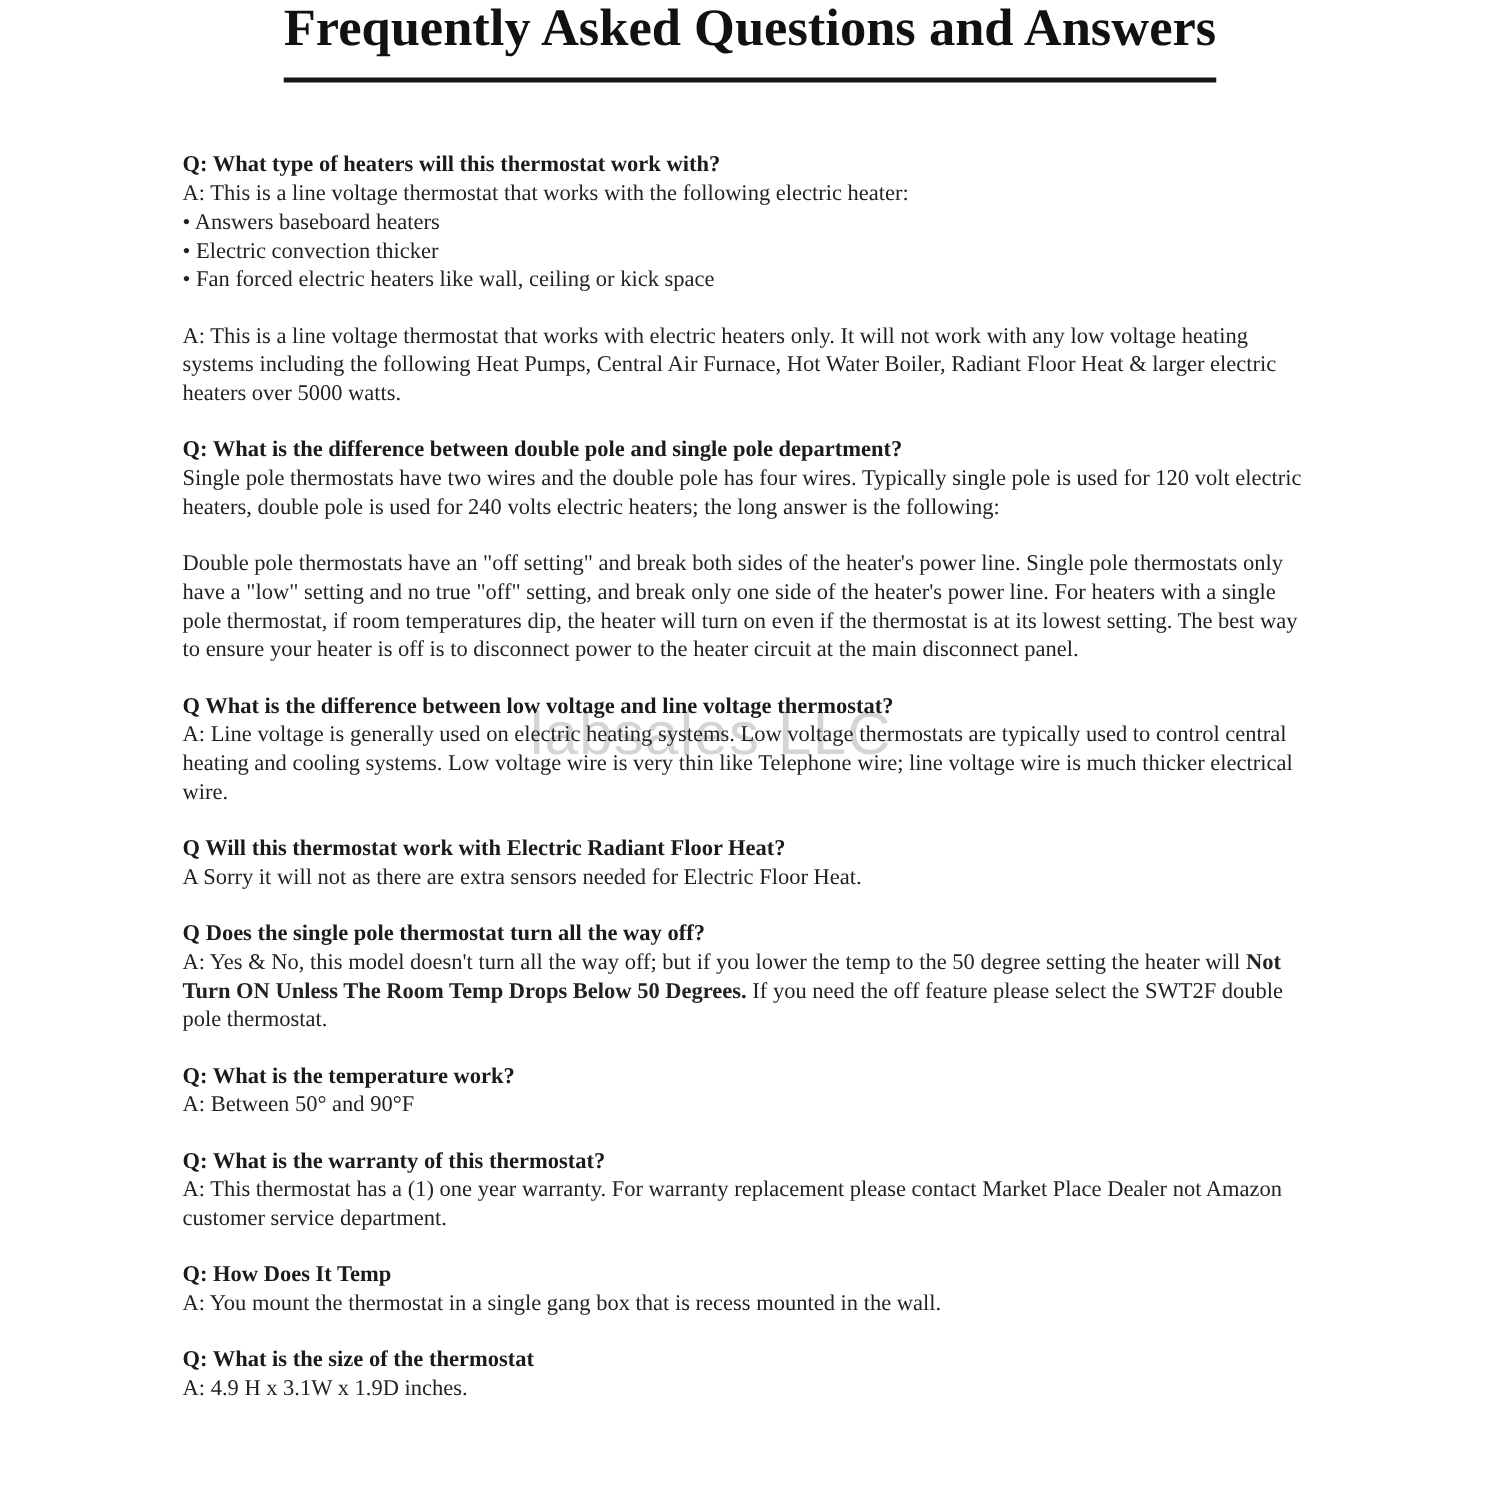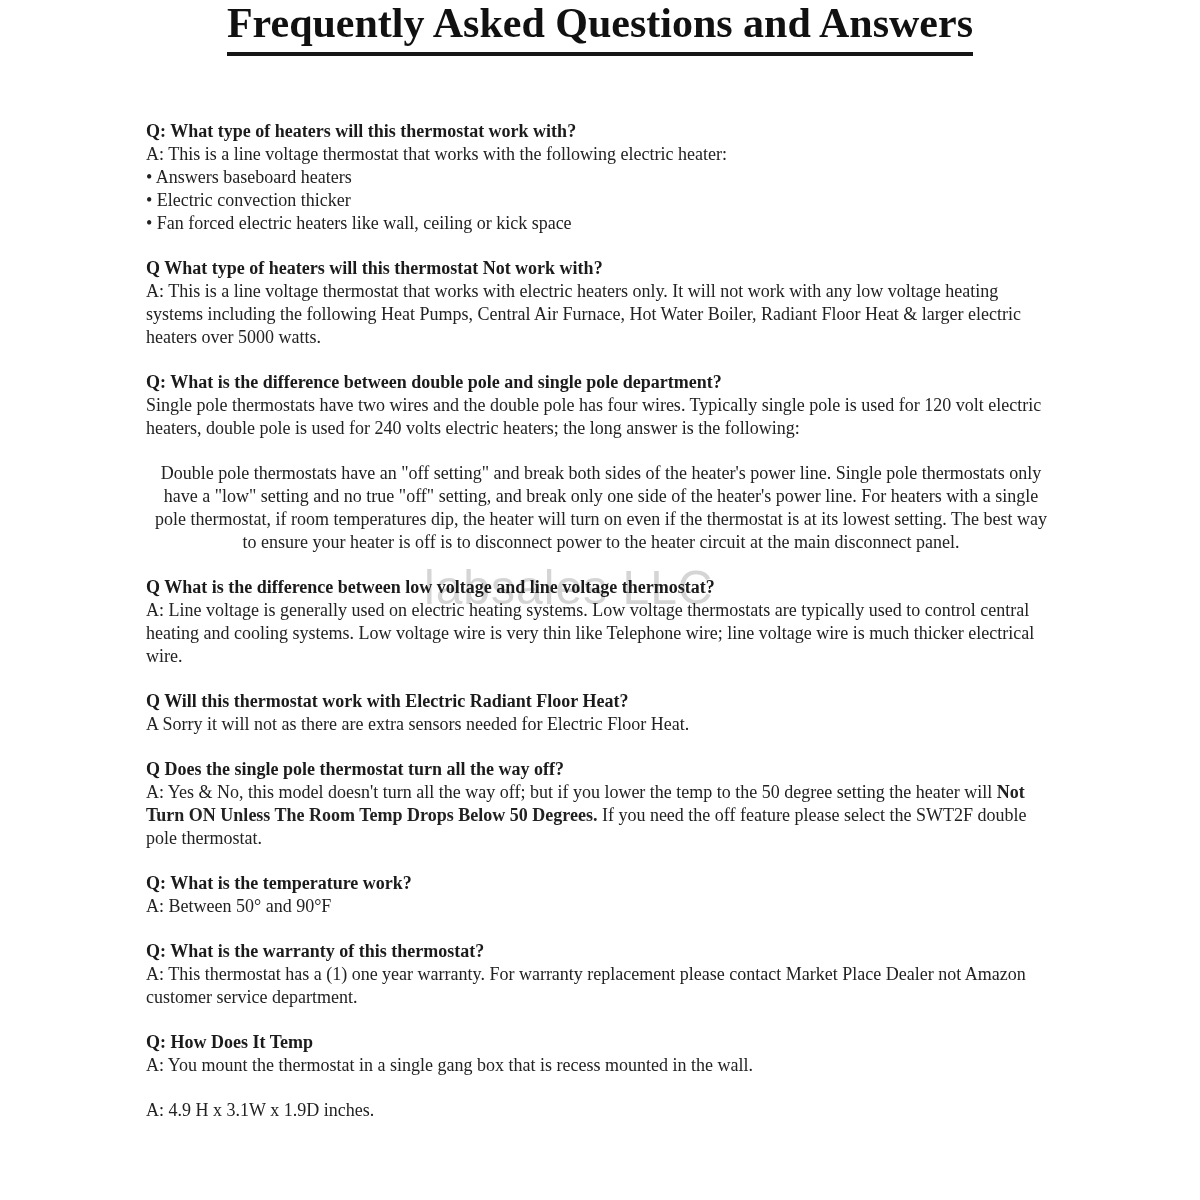--- a/index.html
+++ b/index.html
@@ -34,33 +34,33 @@
     z-index: 1;
   }
   .title {
     display: inline-block;
     margin: 0;
     font-size: 42px;
     line-height: 44px;
     font-weight: bold;
     color: #111111;
     border-bottom: 4px solid #161616;
-    padding-bottom: 7px;
+    padding-bottom: 17px;
   }
   .content {
     position: absolute;
     left: 146px;
     top: 120px;
     width: 910px;
     z-index: 1;
   }
   .faq { margin: 0 0 22px 0; }
   .faq p { margin: 0; font-size: 18px; line-height: 23px; }
   .q { font-weight: bold; color: #1b1b1b; }
-  .para2 { margin-top: 22px !important; text-align: center; }
+  .para2 { margin-top: 22px !important; }
   .inline-bold { font-weight: bold; }
 </style>
 </head>
 <body>
 
 <div class="page">
 
   <div class="watermark">labsales LLC</div>
 
   <header class="title-wrap">
@@ -71,21 +71,20 @@
 
     <section class="faq">
       <p class="q">Q: What type of heaters will this thermostat work with?</p>
       <p class="a">A: This is a line voltage thermostat that works with the following electric heater:</p>
       <p class="a">• Answers baseboard heaters</p>
       <p class="a">• Electric convection thicker</p>
       <p class="a">• Fan forced electric heaters like wall, ceiling or kick space</p>
     </section>
 
     <section class="faq">
-      <p class="q">Q What type of heaters will this thermostat Not work with?</p>
       <p class="a">A: This is a line voltage thermostat that works with electric heaters only. It will not work with any low voltage heating systems including the following Heat Pumps, Central Air Furnace, Hot Water Boiler, Radiant Floor Heat &amp; larger electric heaters over 5000 watts.</p>
     </section>
 
     <section class="faq">
       <p class="q">Q: What is the difference between double pole and single pole department?</p>
       <p class="a">Single pole thermostats have two wires and the double pole has four wires. Typically single pole is used for 120 volt electric heaters, double pole is used for 240 volts electric heaters; the long answer is the following:</p>
       <p class="a para2">Double pole thermostats have an "off setting" and break both sides of the heater's power line. Single pole thermostats only have a "low" setting and no true "off" setting, and break only one side of the heater's power line.  For heaters with a single pole thermostat, if room temperatures dip, the heater will turn on even if the thermostat is at its lowest setting. The best way to ensure your heater is off is to disconnect power to the heater circuit at the main disconnect panel.</p>
     </section>
 
     <section class="faq">
@@ -112,17 +111,18 @@
       <p class="q">Q: What is the warranty of this thermostat?</p>
       <p class="a">A: This thermostat has a (1) one year warranty. For warranty replacement please contact Market Place Dealer not Amazon customer service department.</p>
     </section>
 
     <section class="faq">
       <p class="q">Q: How Does It Temp</p>
       <p class="a">A: You mount the thermostat in a single gang box that is recess mounted in the wall.</p>
     </section>
 
     <section class="faq">
+      <p class="q">Q: What is the size of the thermostat</p>
       <p class="a">A: 4.9 H x 3.1W x 1.9D inches.</p>
     </section>
 
   </main>
 </div>
 
 </body></html>

